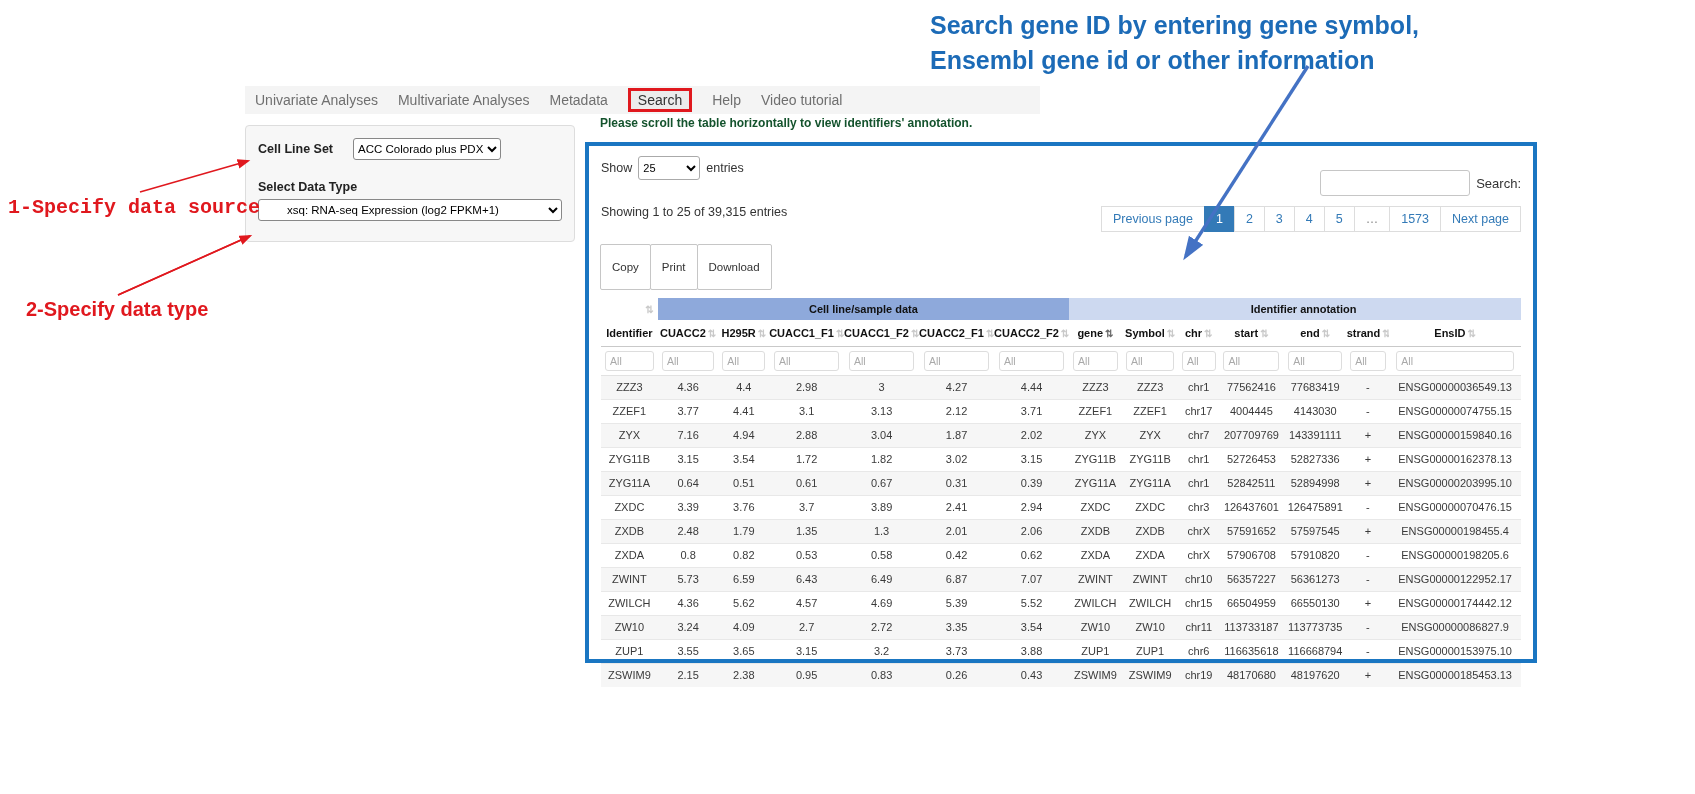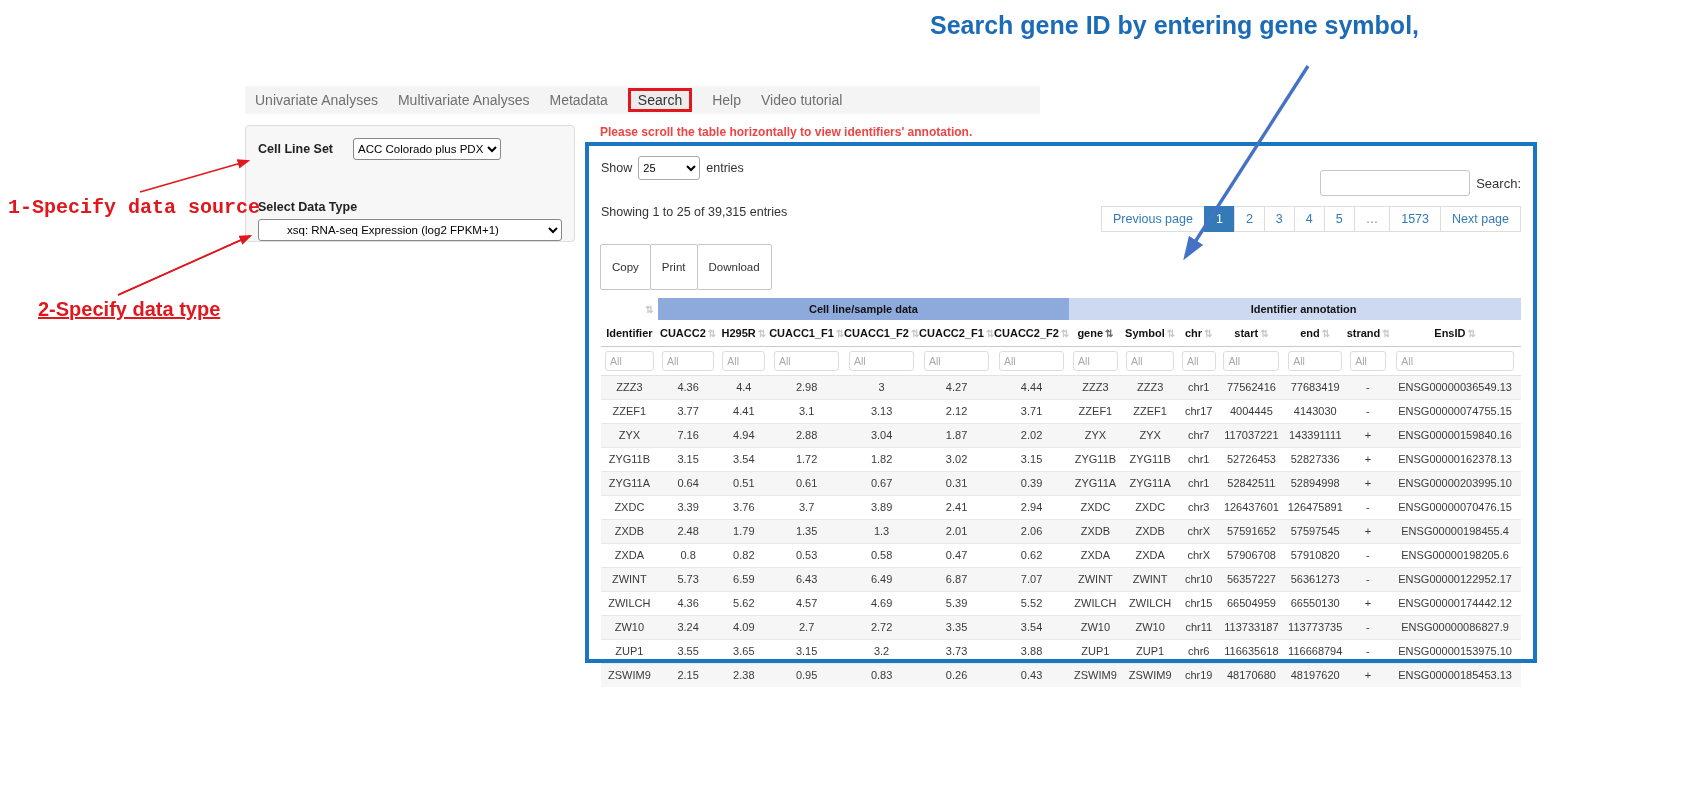--- a/index.html
+++ b/index.html
@@ -6,41 +6,41 @@
   html, body { width: 1695px; height: 794px; background: #fff; overflow: hidden;
     font-family: "Liberation Sans", sans-serif; color: #333; }
   .abs { position: absolute; }
 
   
   #arrow-overlay { position: absolute; left: 0; top: 0; pointer-events: none; z-index: 50; }
   .blue-note { left: 930px; top: 8px; width: 640px; font-size: 25px; font-weight: bold;
     color: var(--blue-note); line-height: 35px; z-index: 40; }
   .red-note { font-size: 20px; font-weight: bold; color: var(--red-accent); z-index: 40; }
   #red-note-1 { left: 8px; top: 196px; font-family: Liberation Mono, monospace; }
-  #red-note-2 { left: 38px; top: 298px; text-decoration: underline; }
+  #red-note-2 { left: 26px; top: 298px; }
 
   
   #nav-bar { left: 245px; top: 86px; width: 795px; height: 28px; background: #f4f4f4;
     display: flex; align-items: center; gap: 20px; padding-left: 10px; font-size: 14px; color: #6f6f6f; }
   .nav-item { cursor: pointer; white-space: nowrap; }
   .nav-item.nav-active { color: #333; background: #ececec; border: 3px solid var(--red-accent);
     padding: 1px 7px; }
 
   
   #options-panel { left: 245px; top: 125px; width: 330px; height: 117px; background: #f7f7f7;
     border: 1px solid #ddd; border-radius: 4px; padding: 12px; font-size: 12.5px; }
   .panel-label { font-weight: bold; color: #222; }
   #cell-line-row { display: flex; align-items: center; gap: 20px; }
   #options-panel select { font-size: 11.5px; font-family: "Liberation Sans", sans-serif;
     border: 1px solid #888; border-radius: 3px; background: #fff; height: 22px; }
-  #data-type-label { display: block; margin-top: 40px; }
+  #data-type-label { display: block; margin-top: 20px; }
   #data-type-select { width: 100%; margin-top: 5px; padding-left: 24px; }
 
   
-  #scroll-note { left: 600px; top: 125px; font-size: 12px; font-weight: bold; color: #ef4444; }
+  #scroll-note { left: 600px; top: 116px; font-size: 12px; font-weight: bold; color: #14532d; }
 
   
   #table-container { left: 585px; top: 142px; width: 952px; height: 521px; background: #fff;
     border: 4px solid var(--table-border); padding: 10px 12px; }
   .controls-row1 { display: flex; justify-content: space-between; align-items: flex-start; }
   .show-entries { display: flex; align-items: center; gap: 6px; font-size: 12.5px; }
   .show-entries select { height: 24px; width: 62px; font-size: 11px; border: 1px solid #aaa;
     border-radius: 3px; background: #fff; font-family: "Liberation Sans", sans-serif; }
   .search-group { display: flex; align-items: center; gap: 6px; margin-top: 14px; }
   #table-search-input { width: 150px; height: 26px; border: 1px solid #c6c6c6; border-radius: 3px;
@@ -76,20 +76,21 @@
   #gene-table tbody td { padding: 5.5px 3px; border-top: 1px solid #e8e8e8; color: #3a3a3a;
     white-space: nowrap; overflow: hidden; }
   #gene-table tbody tr:nth-child(odd) { background: #f6f6f6; }
   #gene-table tbody tr:first-child td { border-top: none; }
 </style>
 </head>
 <body>
 
 <div class="abs blue-note">
   <div>Search gene ID by entering gene symbol,</div>
+  <div>Ensembl gene id or other information</div>
 </div>
 
 <div class="abs red-note" id="red-note-1">1-Specify data source</div>
 <div class="abs red-note" id="red-note-2">2-Specify data type</div>
 
 <nav class="abs" id="nav-bar">
     <div class="nav-item">Univariate Analyses</div>
     <div class="nav-item">Multivariate Analyses</div>
     <div class="nav-item">Metadata</div>
     <div class="nav-item nav-active">Search</div>
@@ -238,21 +239,21 @@
           <td>ZYX</td>
           <td>7.16</td>
           <td>4.94</td>
           <td>2.88</td>
           <td>3.04</td>
           <td>1.87</td>
           <td>2.02</td>
           <td>ZYX</td>
           <td>ZYX</td>
           <td>chr7</td>
-          <td>117037221</td>
+          <td>207709769</td>
           <td>143391111</td>
           <td>+</td>
           <td>ENSG00000159840.16</td>
         </tr>
         <tr>
           <td>ZYG11B</td>
           <td>3.15</td>
           <td>3.54</td>
           <td>1.72</td>
           <td>1.82</td>
@@ -313,21 +314,21 @@
           <td>57597545</td>
           <td>+</td>
           <td>ENSG00000198455.4</td>
         </tr>
         <tr>
           <td>ZXDA</td>
           <td>0.8</td>
           <td>0.82</td>
           <td>0.53</td>
           <td>0.58</td>
-          <td>0.47</td>
+          <td>0.42</td>
           <td>0.62</td>
           <td>ZXDA</td>
           <td>ZXDA</td>
           <td>chrX</td>
           <td>57906708</td>
           <td>57910820</td>
           <td>-</td>
           <td>ENSG00000198205.6</td>
         </tr>
         <tr>

